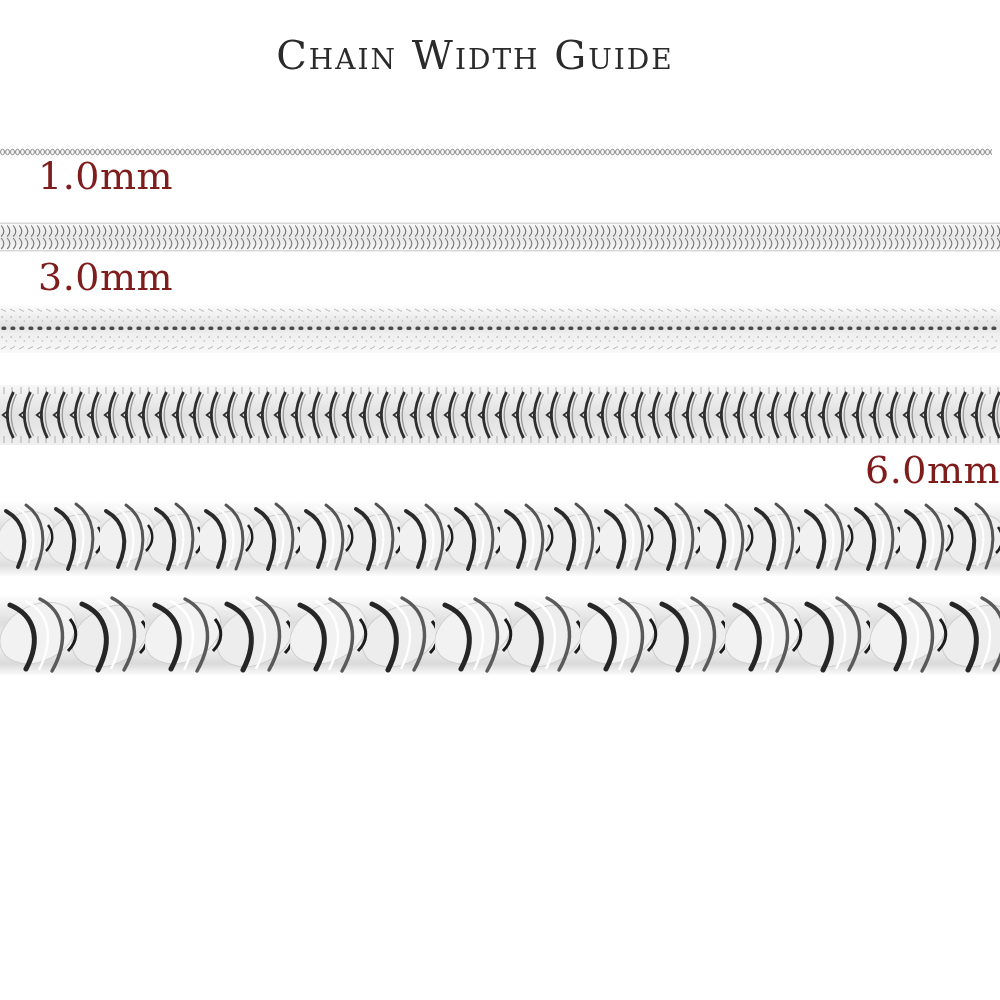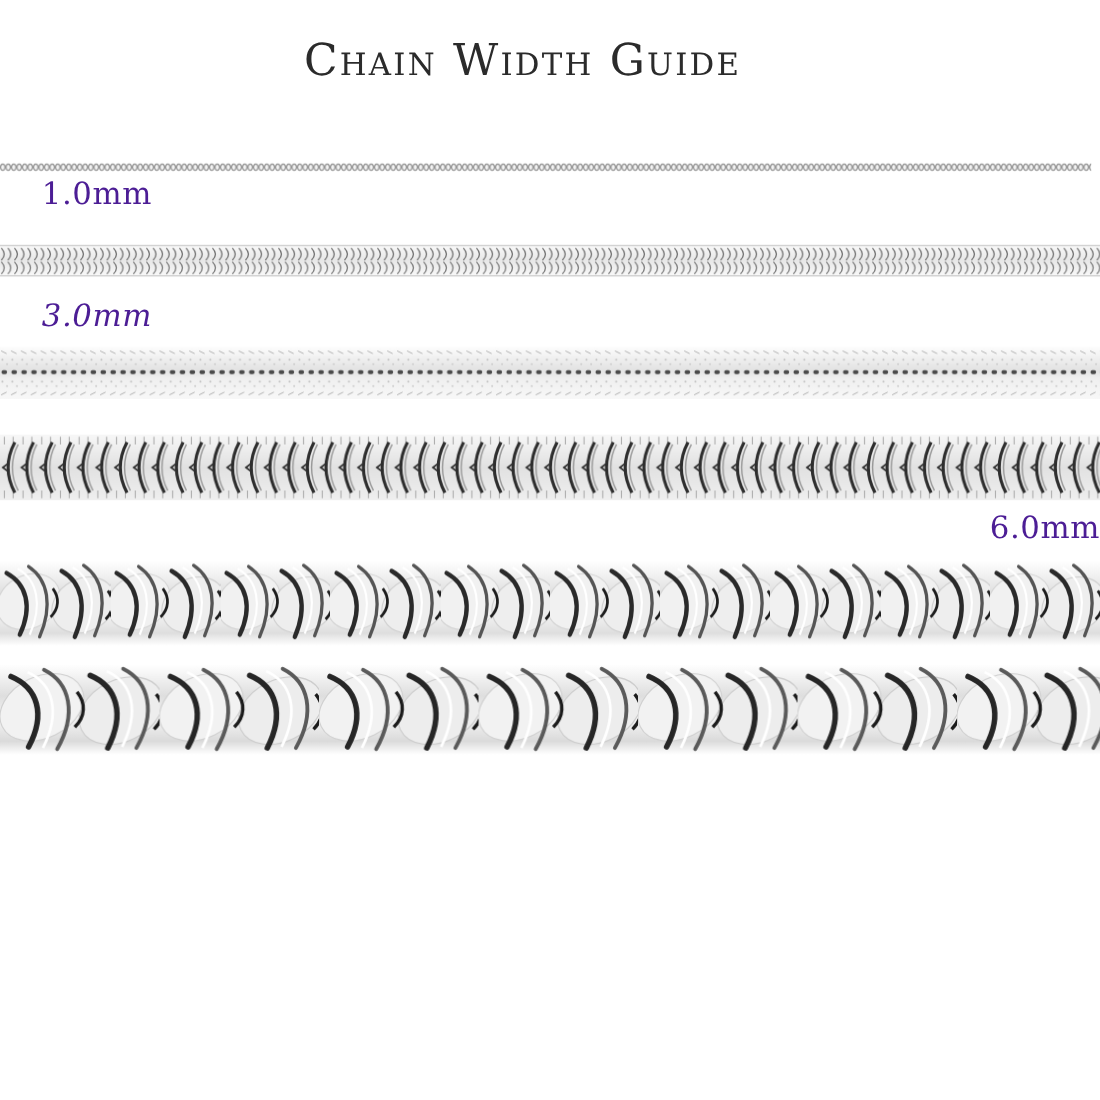--- a/index.html
+++ b/index.html
@@ -26,32 +26,32 @@
     font-variant: small-caps;
     letter-spacing: 2px;
     color: #2b2b2b;
   }
   .chain {
     display: block;
     width: 1000px;
   }
   .size-label {
     margin: 0 0 0 38px;
-    font-size: 28px;
+    font-size: 38px;
     line-height: 28px;
     letter-spacing: 0.5px;
-    color: #4c1d95;
+    color: #7f1d1d;
   }
   
   .c1 { margin-top: 69px; height: 10px; }
   .l1 { margin-top: 5px; }
   .c2 { margin-top: 38px; height: 17px; }
   .l2 { margin-top: 4px; }
   .c3 { margin-top: 32px; height: 30px; }
-  .l3 { margin-top: 21px; font-style: italic; }
+  .l3 { margin-top: 11px; }
   .c4 { margin-top: 14px; height: 48px; }
   .l4 { margin-top: 10px; }
   .c5 { margin-top: 21px; height: 58px; }
   .l5 { margin-top: 6px; }
   .c6 { margin-top: 32px; height: 60px; }
   .l6 { margin-top: 11px; text-align: right; }
   .c7 { margin-top: 11px; height: 87px; }
   .l7 { margin-top: 10px; }
   .c8 { margin-top: 9px; height: 87px; }
   .l8 { margin-top: 5px; }

